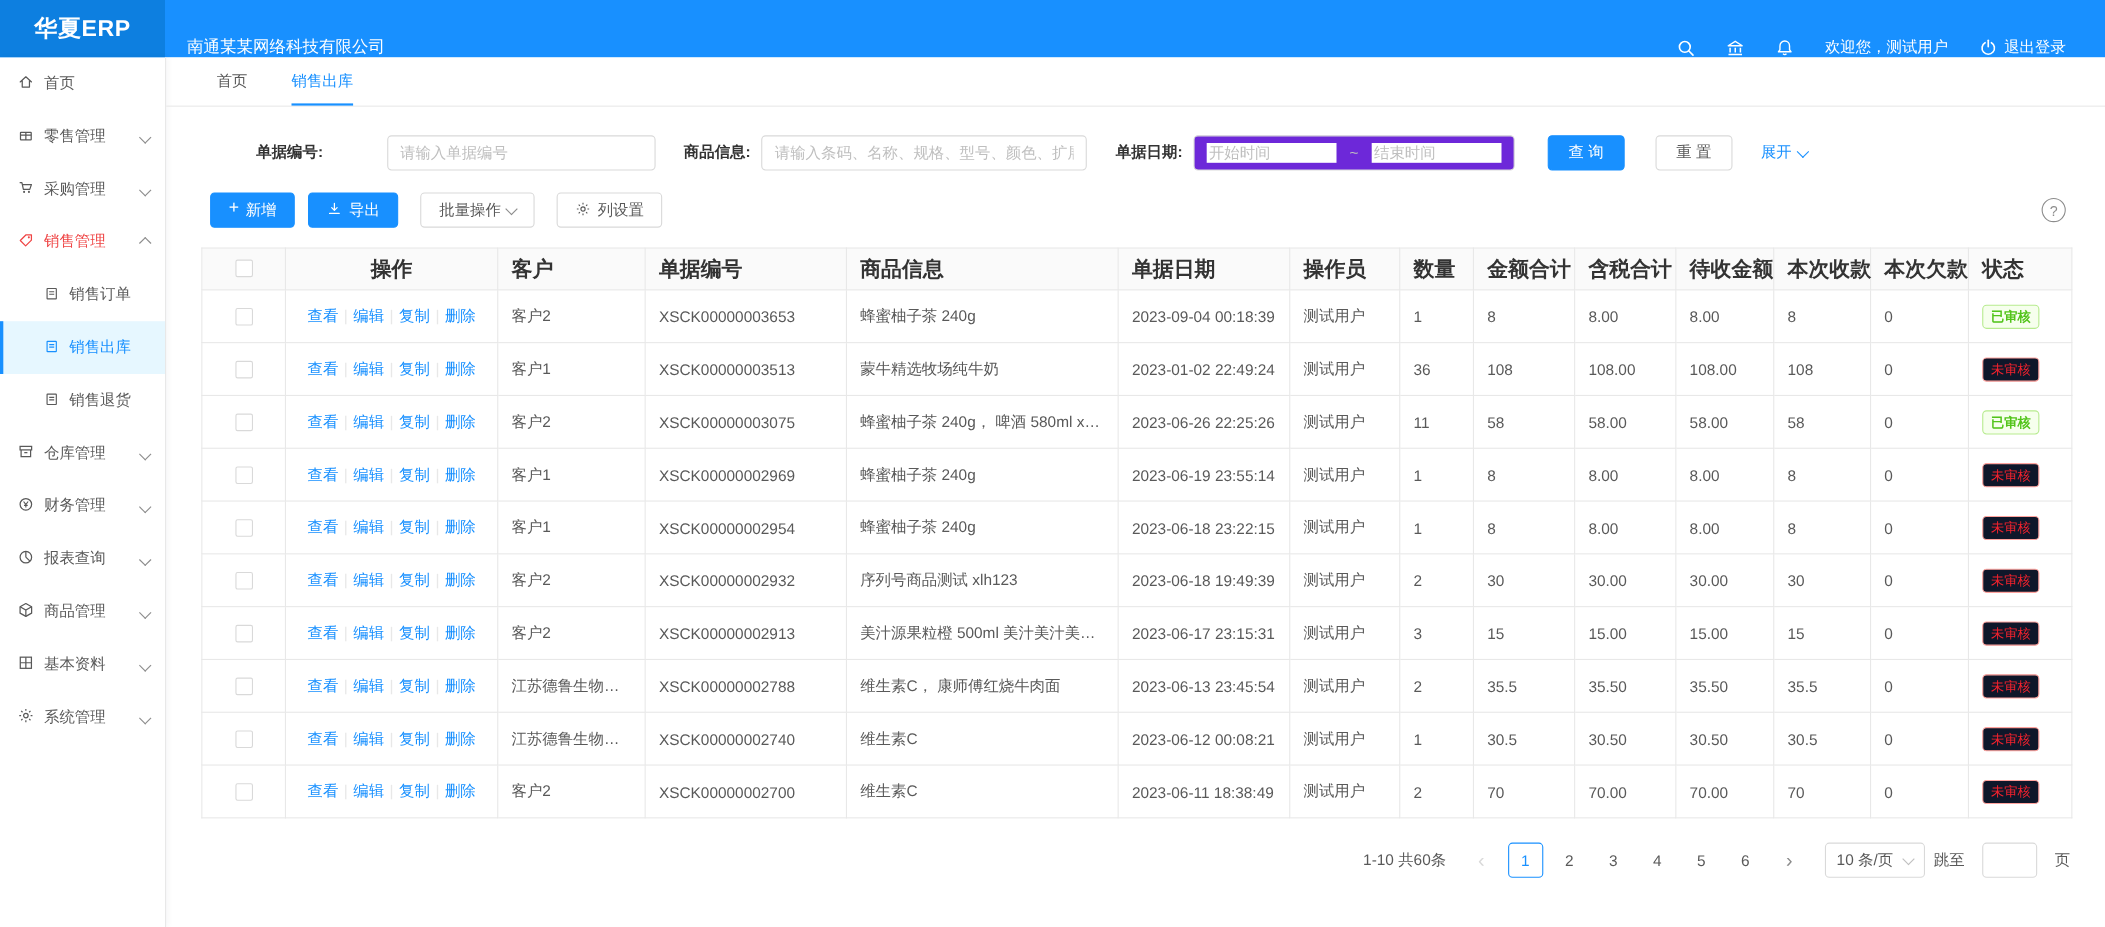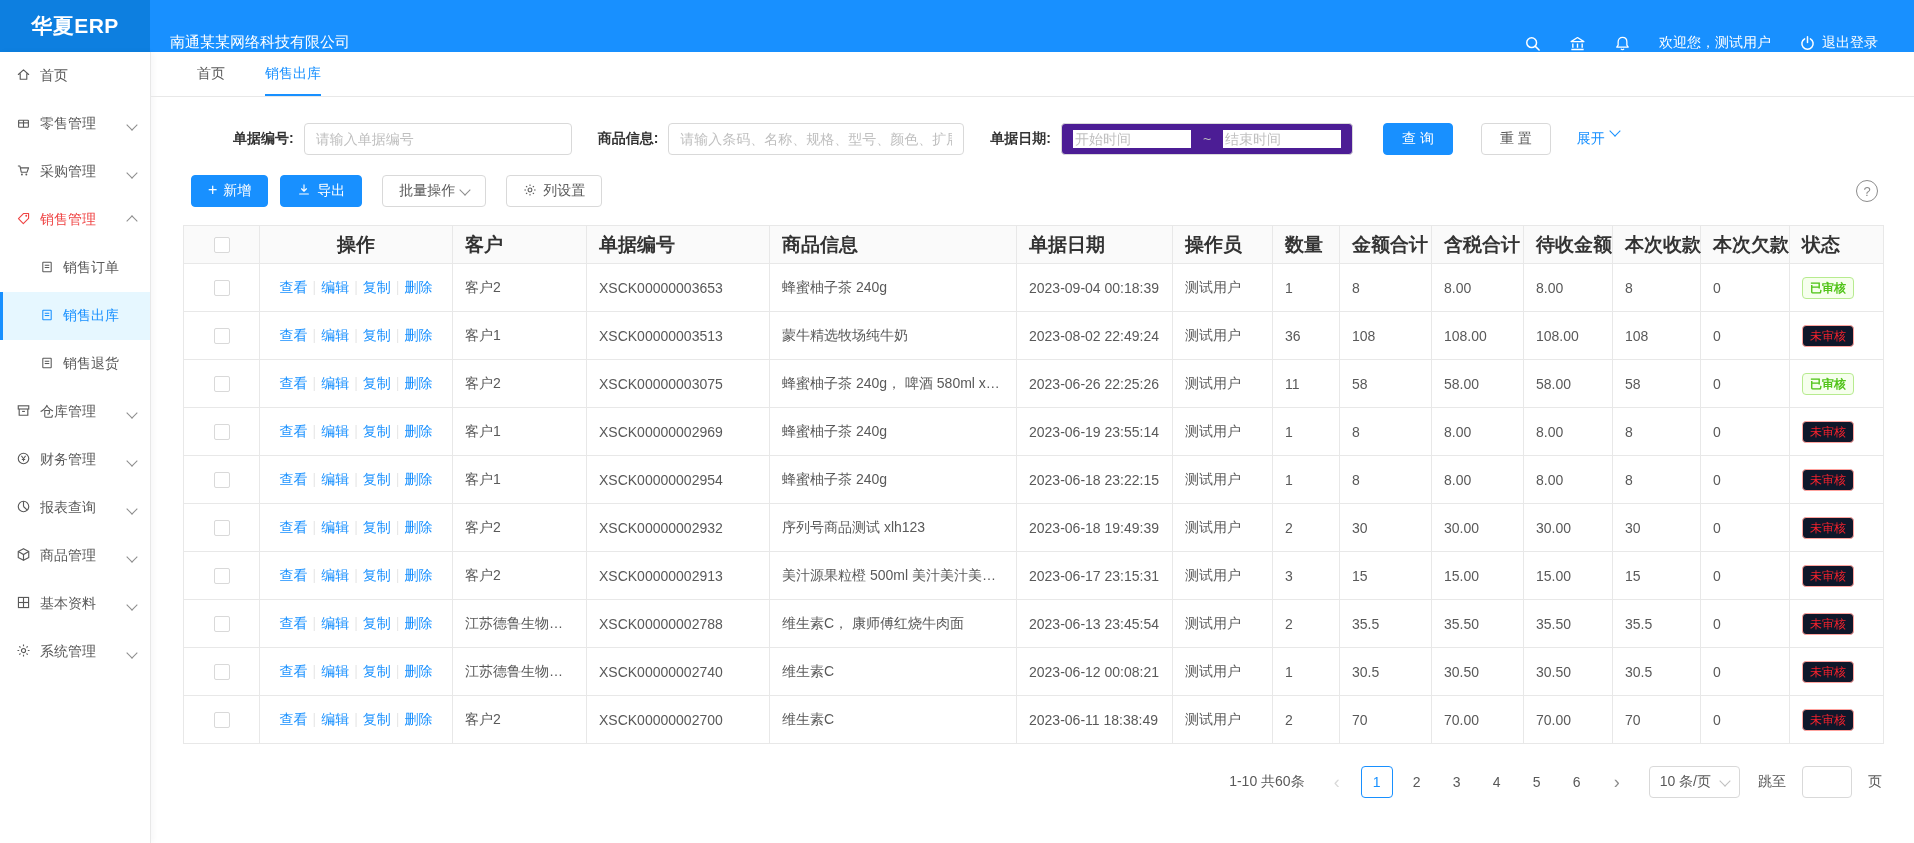--- a/index.html
+++ b/index.html
@@ -32,33 +32,33 @@
   .tab{display:flex;align-items:center;color:#595959;cursor:pointer;position:relative;}
   .tab.active{color:#1890ff;}
   .tab.active::after{content:"";position:absolute;left:0;right:0;bottom:0;height:2px;background:#1890ff;}
 
   
   .filter-row{display:flex;align-items:center;margin:26px 36px 0 82px;}
   .fgroup{display:flex;align-items:center;margin-right:26px;}
   .flabel{font-weight:600;color:#333;margin-right:10px;white-space:nowrap;text-align:center;}
   .input{height:32px;border:1px solid #d9d9d9;border-radius:4px;padding:0 11px;font-size:14px;color:#595959;outline:none;background:#fff;box-sizing:border-box;}
   .input::placeholder{color:#bfbfbf;}
-  .bill-input{width:268px;}
+  .bill-input{width:244px;margin-left:48px;}
   .material-input{width:296px;}
-  .range{width:292px;height:32px;border:1px solid #d9d9d9;border-radius:4px;display:flex;align-items:center;padding:0 11px;box-sizing:border-box;background:#4c1d95;}
+  .range{width:292px;height:32px;border:1px solid #d9d9d9;border-radius:4px;display:flex;align-items:center;padding:0 11px;box-sizing:border-box;background:#6d28d9;}
   .range input{border:none;outline:none;flex:1;min-width:0;font-size:14px;color:#595959;font-family:inherit;}
   .range input::placeholder{color:#bfbfbf;}
   .range .sep{color:#bfbfbf;padding:0 12px;}
 
   .btn{height:32px;border-radius:4px;font-size:14px;display:inline-flex;align-items:center;justify-content:center;cursor:pointer;border:1px solid transparent;gap:6px;padding:0 16px;box-sizing:border-box;font-family:inherit;}
   .btn.primary{background:#1890ff;color:#fff;border-color:#1890ff;}
   .btn.default{background:#fff;color:#595959;border-color:#d9d9d9;}
   .search-btn{margin-left:4px;padding:0 18px;}
   .reset-btn{margin-left:28px;padding:0 18px;}
-  .expand-link{margin-left:26px;color:#1890ff;display:inline-flex;align-items:flex-start;gap:6px;cursor:pointer;}
+  .expand-link{margin-left:26px;color:#1890ff;display:inline-flex;align-items:center;gap:6px;cursor:pointer;}
   .plus-glyph{font-size:16px;line-height:1;margin-top:-2px;}
 
   
   .toolbar-row{display:flex;align-items:center;margin:20px 36px 0 40px;gap:12px;}
   .toolbar-row .btn.default{margin-left:8px;}
   .help-circle{margin-left:auto;width:20px;height:20px;border-radius:50%;border:1px solid #8c8c8c;color:#8c8c8c;display:flex;align-items:center;justify-content:center;font-size:13px;cursor:pointer;}
 
   
   .table-wrap{margin:18px 32px 0;}
   table{border-collapse:collapse;table-layout:fixed;width:1700px;}
@@ -76,21 +76,21 @@
 
   
   .pagination{display:flex;align-items:center;justify-content:flex-end;margin:22px 32px 0 0;gap:8px;font-size:14px;color:#595959;}
   .page-total{margin-right:8px;}
   .page-btn{min-width:32px;height:32px;border:none;background:#fff;border-radius:4px;color:#595959;font-size:14px;display:inline-flex;align-items:center;justify-content:center;cursor:pointer;padding:0 6px;font-family:inherit;}
   .page-btn.active{border:1px solid #1890ff;color:#1890ff;}
   .page-btn.nav{font-size:18px;color:#8c8c8c;}
   .page-btn.nav.disabled{color:#d9d9d9;cursor:default;}
   .page-size{height:32px;border:1px solid #d9d9d9;border-radius:4px;display:inline-flex;align-items:center;gap:10px;padding:0 10px;cursor:pointer;margin-left:8px;background:#fff;box-sizing:border-box;}
   .page-size .caret{color:#bfbfbf;margin-top:-2px;}
-  .jump-label{margin-left:10px;}
+  .jump-label{margin-left:0;}
   .jump-input{width:50px;height:32px;border:1px solid #d9d9d9;border-radius:4px;margin:0 8px;outline:none;padding:0 8px;font-size:14px;box-sizing:border-box;font-family:inherit;}
 </style>
 </head>
 <body>
 
 <div class="app">
 
   <header class="topbar">
     <div class="logo">华夏ERP</div>
     <div class="company">南通某某网络科技有限公司</div>
@@ -355,21 +355,21 @@
               </tr>
 
               <tr>
                 <td class="cb"><span class="checkbox"></span></td>
                 <td class="op">
                   <a>查看</a><i class="sep">|</i><a>编辑</a><i class="sep">|</i><a>复制</a><i class="sep">|</i><a>删除</a>
                 </td>
                 <td>客户1</td>
                 <td>XSCK00000003513</td>
                 <td>蒙牛精选牧场纯牛奶</td>
-                <td>2023-08-02 22:49:24</td>
+                <td>2023-01-02 22:49:24</td>
                 <td>测试用户</td>
                 <td>36</td>
                 <td>108</td>
                 <td>108.00</td>
                 <td>108.00</td>
                 <td>108</td>
                 <td>0</td>
                 <td><span class="badge red">未审核</span></td>
               </tr>
 

